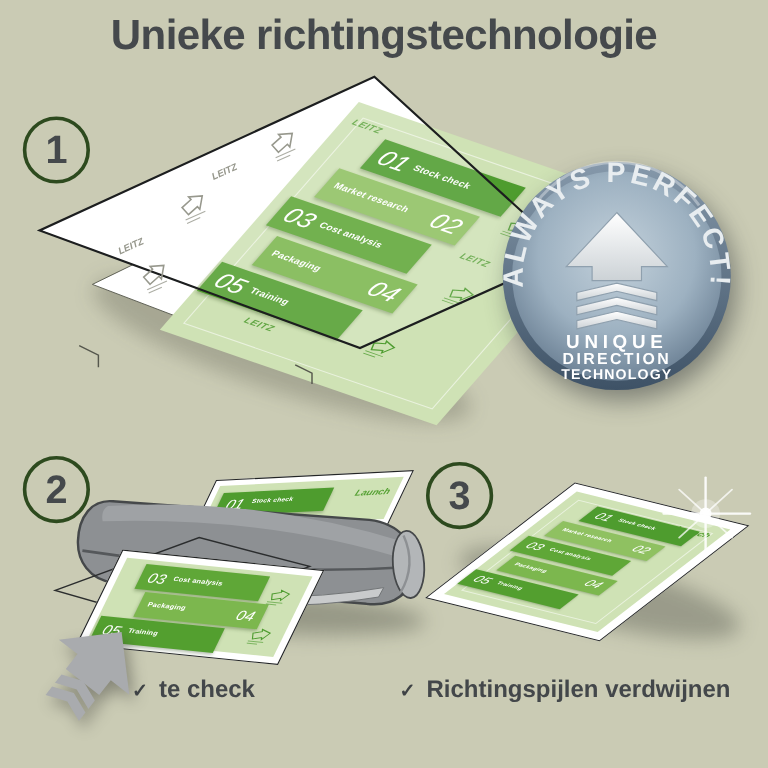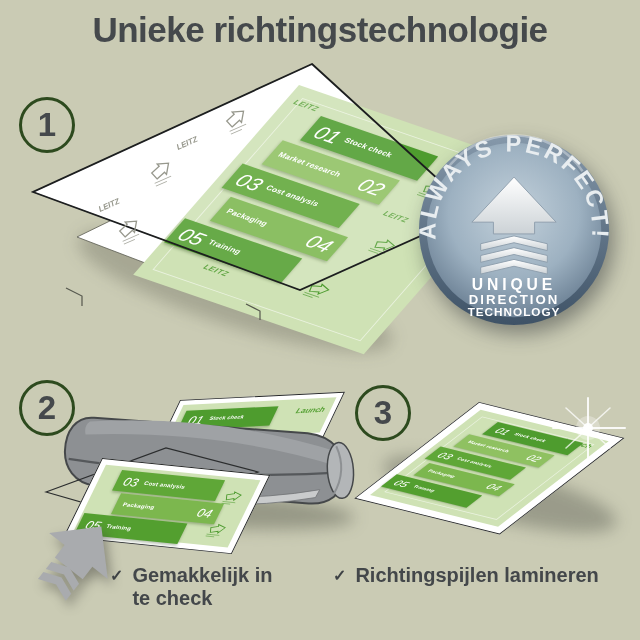--- a/index.html
+++ b/index.html
@@ -315,24 +315,23 @@
     <circle cx="43" cy="32" r="5" fill="#ffffff" opacity=".95"></circle>
   </svg>
 
   <div class="step-circle" id="circle3">
     <span>3</span>
   </div>
 
   <div class="check-item" id="check1">
     <span class="mark">✓</span>
     <div class="check-text">
-      <div>Gemakkelijk in</div>
       <div>te check</div>
     </div>
   </div>
   <div class="check-item" id="check2">
     <span class="mark">✓</span>
     <div class="check-text">
-      <div>Richtingspijlen lamineren</div>
+      <div>Richtingspijlen verdwijnen</div>
     </div>
   </div>
 
 </div>
 
 </body></html>

